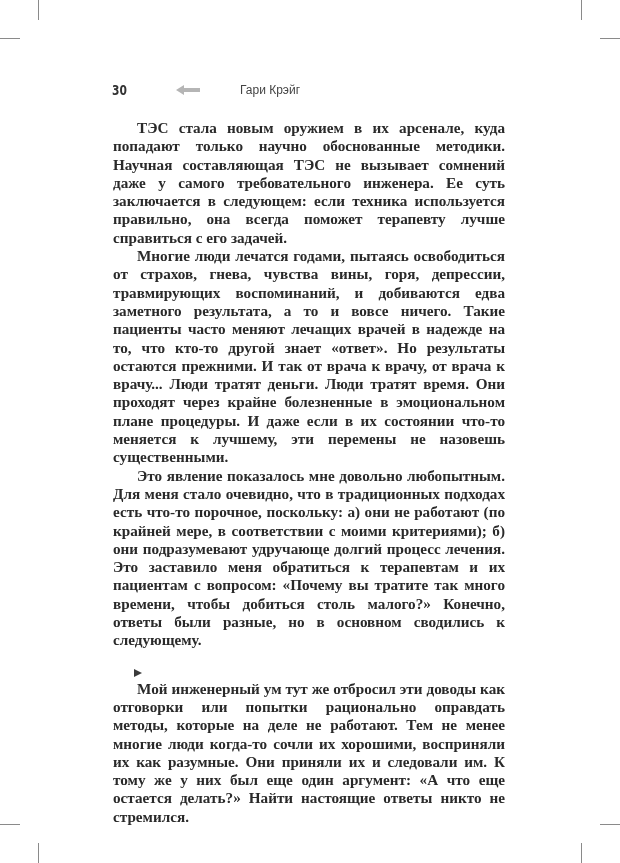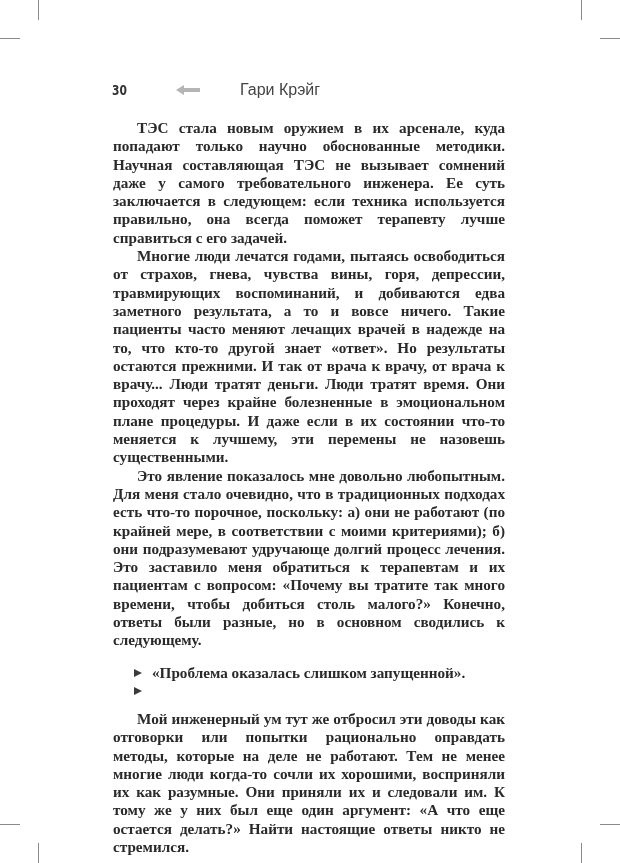--- a/index.html
+++ b/index.html
@@ -4,21 +4,21 @@
 <style>
   html, body { margin: 0; padding: 0; background: #ffffff; }
   body { width: 620px; height: 863px; position: relative; overflow: hidden; }
   .crop { position: absolute; background: #8a8a8a; }
   .crop.v { width: 1px; height: 20px; }
   .crop.h { height: 1px; width: 20px; }
   .header { position: absolute; left: 112px; top: 80px; height: 20px; display: flex; align-items: center; gap: 32px; }
   .pagenum { font-family: "DejaVu Sans Condensed", "DejaVu Sans", sans-serif; font-weight: bold; font-size: 14px; color: #333; letter-spacing: 0px; transform: scaleX(0.85); transform-origin: left center; width: 20px; }
   .arrow { margin-left: 12px; width: 24px; height: 10px; position: relative; }
   .arrow svg { display: block; }
-  .author { margin-left: 8px; font-family: "Liberation Sans", sans-serif; font-size: 16px; color: #444; }
+  .author { margin-left: 8px; font-family: "Liberation Sans", sans-serif; font-size: 12px; color: #444; }
   .body-text { position: absolute; left: 113px; top: 119px; width: 392px; font-family: "Liberation Serif", serif; font-size: 15.2px; line-height: 18.3px; color: #2a2a2a; text-align: justify; font-weight: bold; }
   .body-text p { margin: 0; text-indent: 24px; }
   .list { margin: 14px 0 12px 0; padding: 0; list-style: none; }
   .list li { position: relative; padding-left: 39px; text-align: left; }
   .list li .bullet { position: absolute; left: 21px; top: 5px; width: 0; height: 0; border-top: 4.5px solid transparent; border-bottom: 4.5px solid transparent; border-left: 8px solid #3a3a3a; }
   .list li.wide { text-align: justify; }
   .gap { height: 16px; }
 </style>
 </head>
 <body>
@@ -43,21 +43,17 @@
 </div>
 
 <div class="body-text">
   <p>ТЭС стала новым оружием в их арсенале, куда попадают только научно обоснованные методики. Научная составляющая ТЭС не вызывает сомнений даже у самого требовательного инженера. Ее суть заключается в следующем: если техника используется правильно, она всегда поможет терапевту лучше справиться с его задачей.</p>
   <p>Многие люди лечатся годами, пытаясь освободиться от страхов, гнева, чувства вины, горя, депрессии, травмирующих воспоминаний, и добиваются едва заметного результата, а то и вовсе ничего. Такие пациенты часто меняют лечащих врачей в надежде на то, что кто-то другой знает «ответ». Но результаты остаются прежними. И так от врача к врачу, от врача к врачу... Люди тратят деньги. Люди тратят время. Они проходят через крайне болезненные в эмоциональном плане процедуры. И даже если в их состоянии что-то меняется к лучшему, эти перемены не назовешь существенными.</p>
   <p>Это явление показалось мне довольно любопытным. Для меня стало очевидно, что в традиционных подходах есть что-то порочное, поскольку: а) они не работают (по крайней мере, в соответствии с моими критериями); б) они подразумевают удручающе долгий процесс лечения. Это заставило меня обратиться к терапевтам и их пациентам с вопросом: «Почему вы тратите так много времени, чтобы добиться столь малого?» Конечно, ответы были разные, но в основном сводились к следующему.</p>
 
   <ul class="list">
     <li>
       <span class="bullet"></span>
-      <span>«Проблема оказалась слишком запущенной».</span>
-    </li>
-    <li>
-      <span class="bullet"></span>
     </li>
   </ul>
   <div class="gap"></div>
   <p>Мой инженерный ум тут же отбросил эти доводы как отговорки или попытки рационально оправдать методы, которые на деле не работают. Тем не менее многие люди когда-то сочли их хорошими, восприняли их как разумные. Они приняли их и следовали им. К тому же у них был еще один аргумент: «А что еще остается делать?» Найти настоящие ответы никто не стремился.</p>
 </div>
 
 </body></html>

